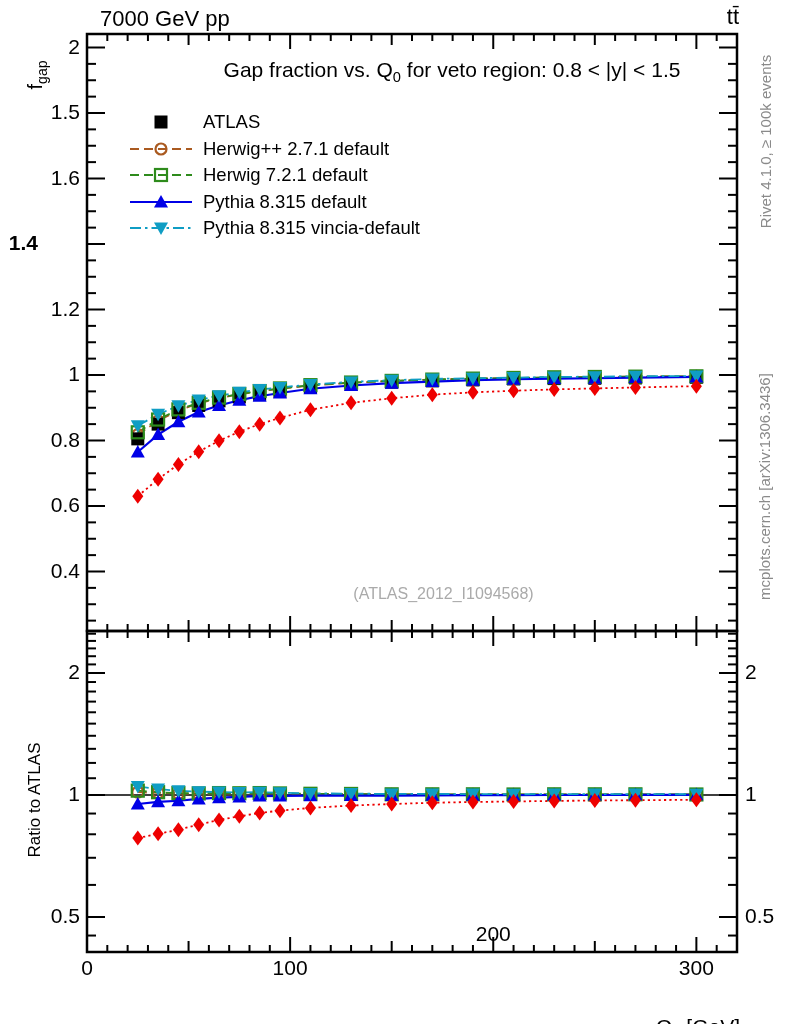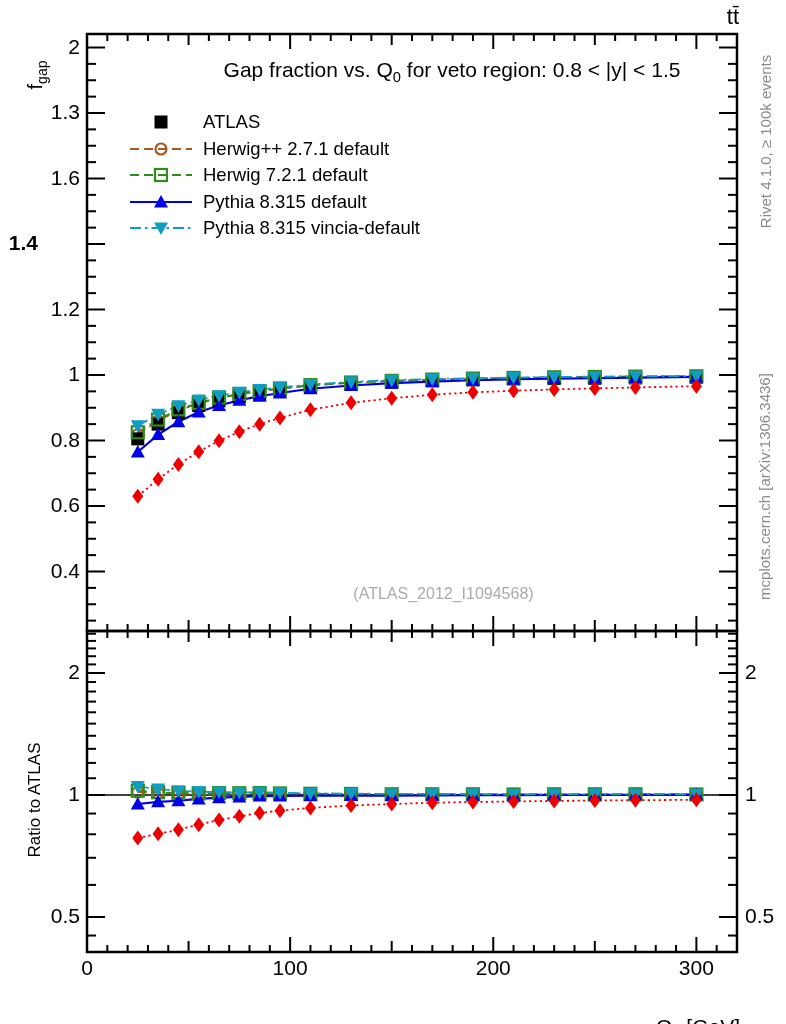--- a/index.html
+++ b/index.html
@@ -21,20 +21,23 @@
   .legend-row{display:flex;align-items:center;height:26.5px;}
   .legend-icon{width:66px;height:20px;flex:0 0 66px;}
   .legend-label{font-size:18.5px;margin-left:9px;white-space:nowrap;}
   svg{position:absolute;overflow:visible;}
 </style>
 </head>
 <body>
 
 <div class="page">
 
+  <div class="abs hdr" style="left:100px;top:6px;">
+    <span>7000 GeV pp</span>
+  </div>
   <div class="abs hdr" style="right:47px;top:4px;">
     <span>tt̄</span>
   </div>
 
   <div class="abs plot-title" style="left:87px;top:58px;width:650px;">
     <span>Gap fraction vs. Q</span><sub>0</sub><span> for veto region: 0.8 &lt; |y| &lt; 1.5</span>
   </div>
 
   <div class="abs ylab-main" style="left:-8px;top:62px;width:90px;text-align:center;">
     <span>f</span><sub>gap</sub>
@@ -598,26 +601,26 @@
     </svg>
 
   <div id="ticklabels">
       <div class="ticklabel" style="right: 706px; top: 558.5px;">0.4</div>
       <div class="ticklabel" style="right: 706px; top: 493px; margin-left: 32px;">0.6</div>
       <div class="ticklabel" style="right: 706px; top: 427.5px;">0.8</div>
       <div class="ticklabel" style="right: 706px; top: 362px;">1</div>
       <div class="ticklabel" style="right: 706px; top: 296.5px; margin-left: 38px;">1.2</div>
       <div class="ticklabel" style="right: 748px; top: 231px; font-weight: bold;">1.4</div>
       <div class="ticklabel" style="right: 706px; top: 165.5px;">1.6</div>
-      <div class="ticklabel" style="right: 706px; top: 100px;">1.3</div>
+      <div class="ticklabel" style="right: 706px; top: 100px;">1.5</div>
       <div class="ticklabel" style="right: 706px; top: 34.5px;">2</div>
       <div class="ticklabel" style="right: 706px; top: 904px;">0.5</div>
       <div class="ticklabel" style="left: 745px; top: 904px;">0.5</div>
       <div class="ticklabel" style="right: 706px; top: 782px;">1</div>
       <div class="ticklabel" style="left: 745px; top: 782px;">1</div>
       <div class="ticklabel" style="right: 706px; top: 660px;">2</div>
       <div class="ticklabel" style="left: 745px; top: 660px;">2</div>
       <div class="ticklabel" style="left: 59px; top: 956px; width: 56px; text-align: center;">0</div>
       <div class="ticklabel" style="left: 262.125px; top: 956px; width: 56px; text-align: center;">100</div>
-      <div class="ticklabel" style="left: 465.25px; top: 956px; width: 56px; text-align: center;">200</div>
+      <div class="ticklabel" style="left: 465.25px; top: 922px; width: 56px; text-align: center;">200</div>
       <div class="ticklabel" style="left: 668.375px; top: 956px; width: 56px; text-align: center;">300</div>
     </div>
 </div>
 
 </body></html>

